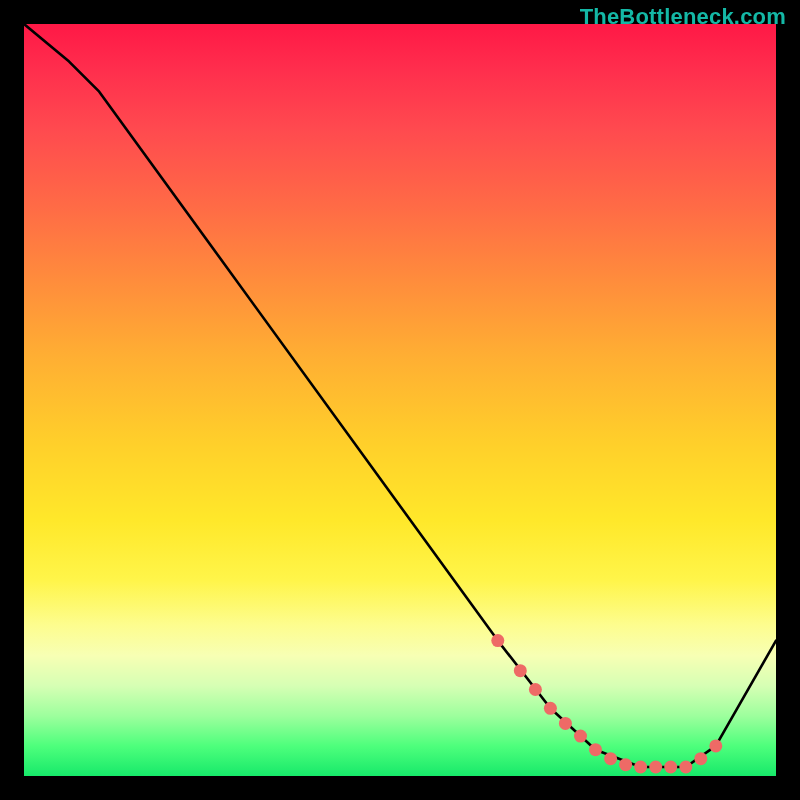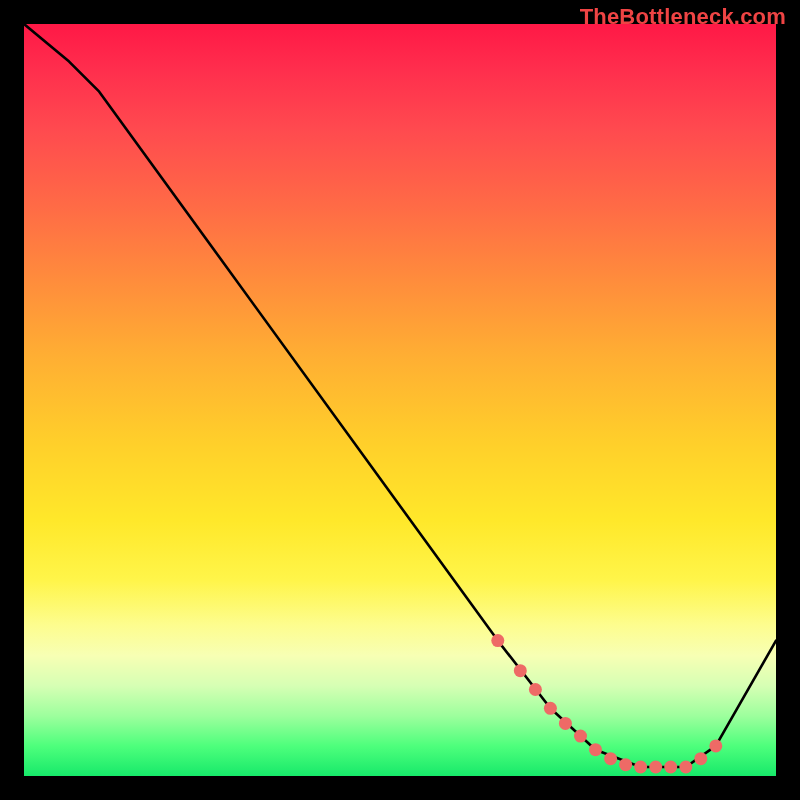--- a/index.html
+++ b/index.html
@@ -14,21 +14,21 @@
   .stage {
     position: relative;
     width: 800px;
     height: 800px;
     background: #000;
   }
   .watermark {
     position: absolute;
     top: 4px;
     right: 14px;
-    color: #ef4444;
+    color: #14b8a6;
     font-size: 22px;
     font-weight: 600;
     letter-spacing: 0.2px;
     z-index: 10;
   }
   .plot {
     position: absolute;
     left: 24px;
     top: 24px;
     width: 752px;

